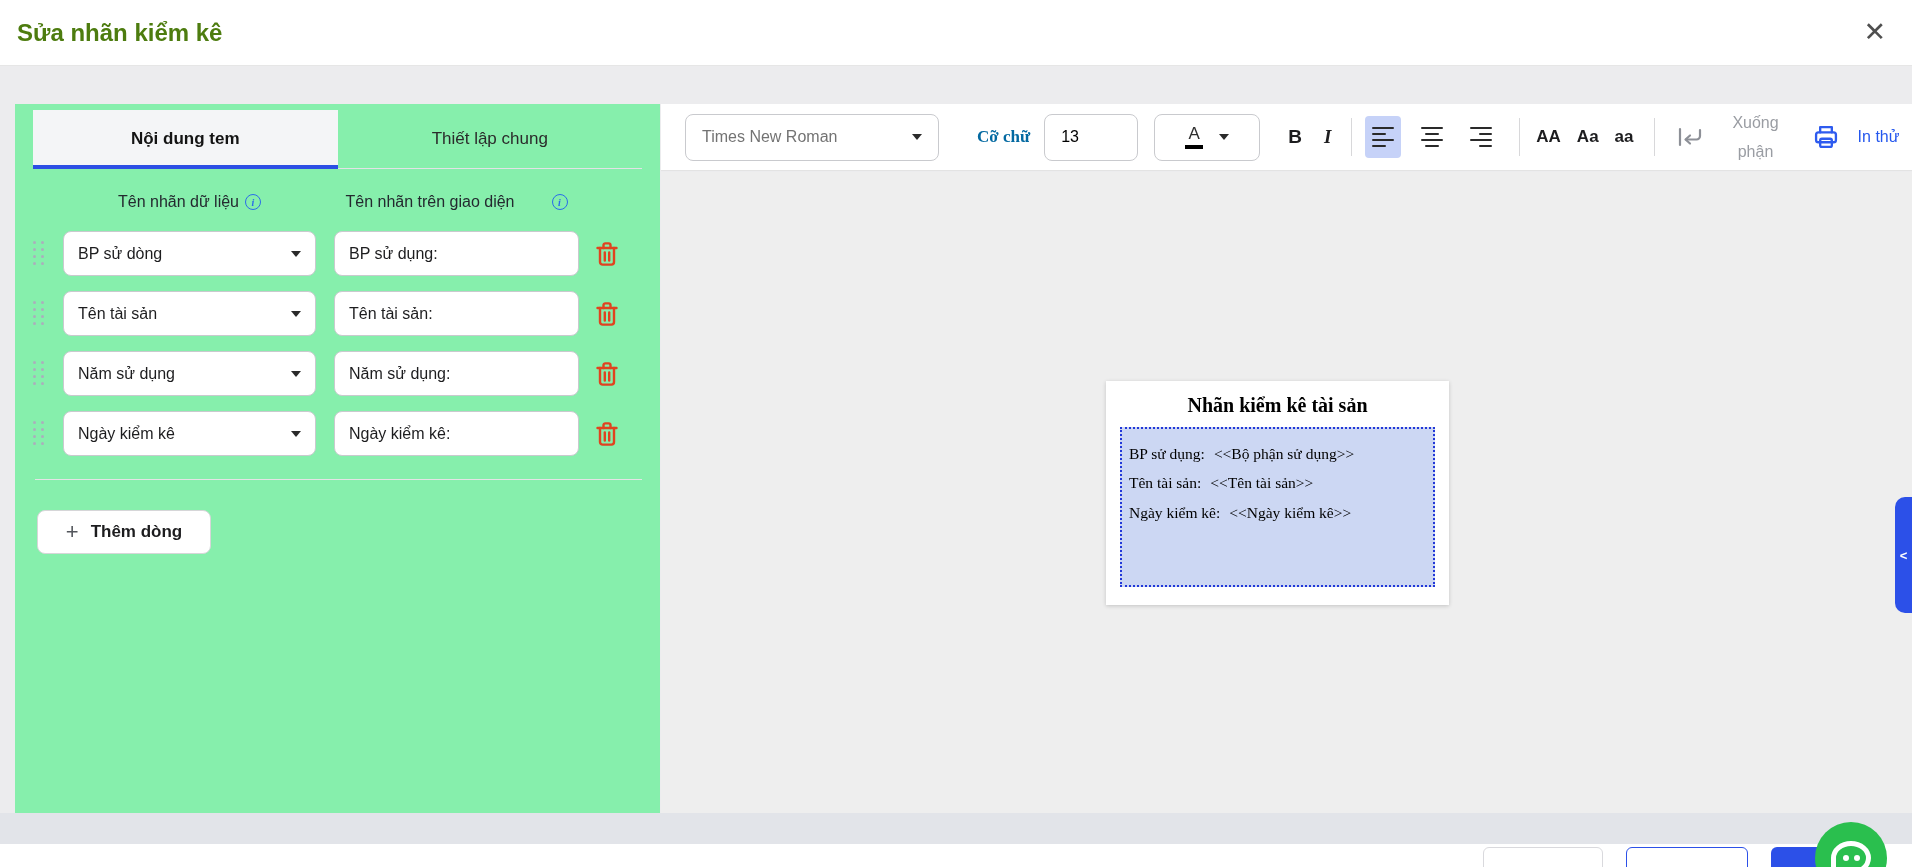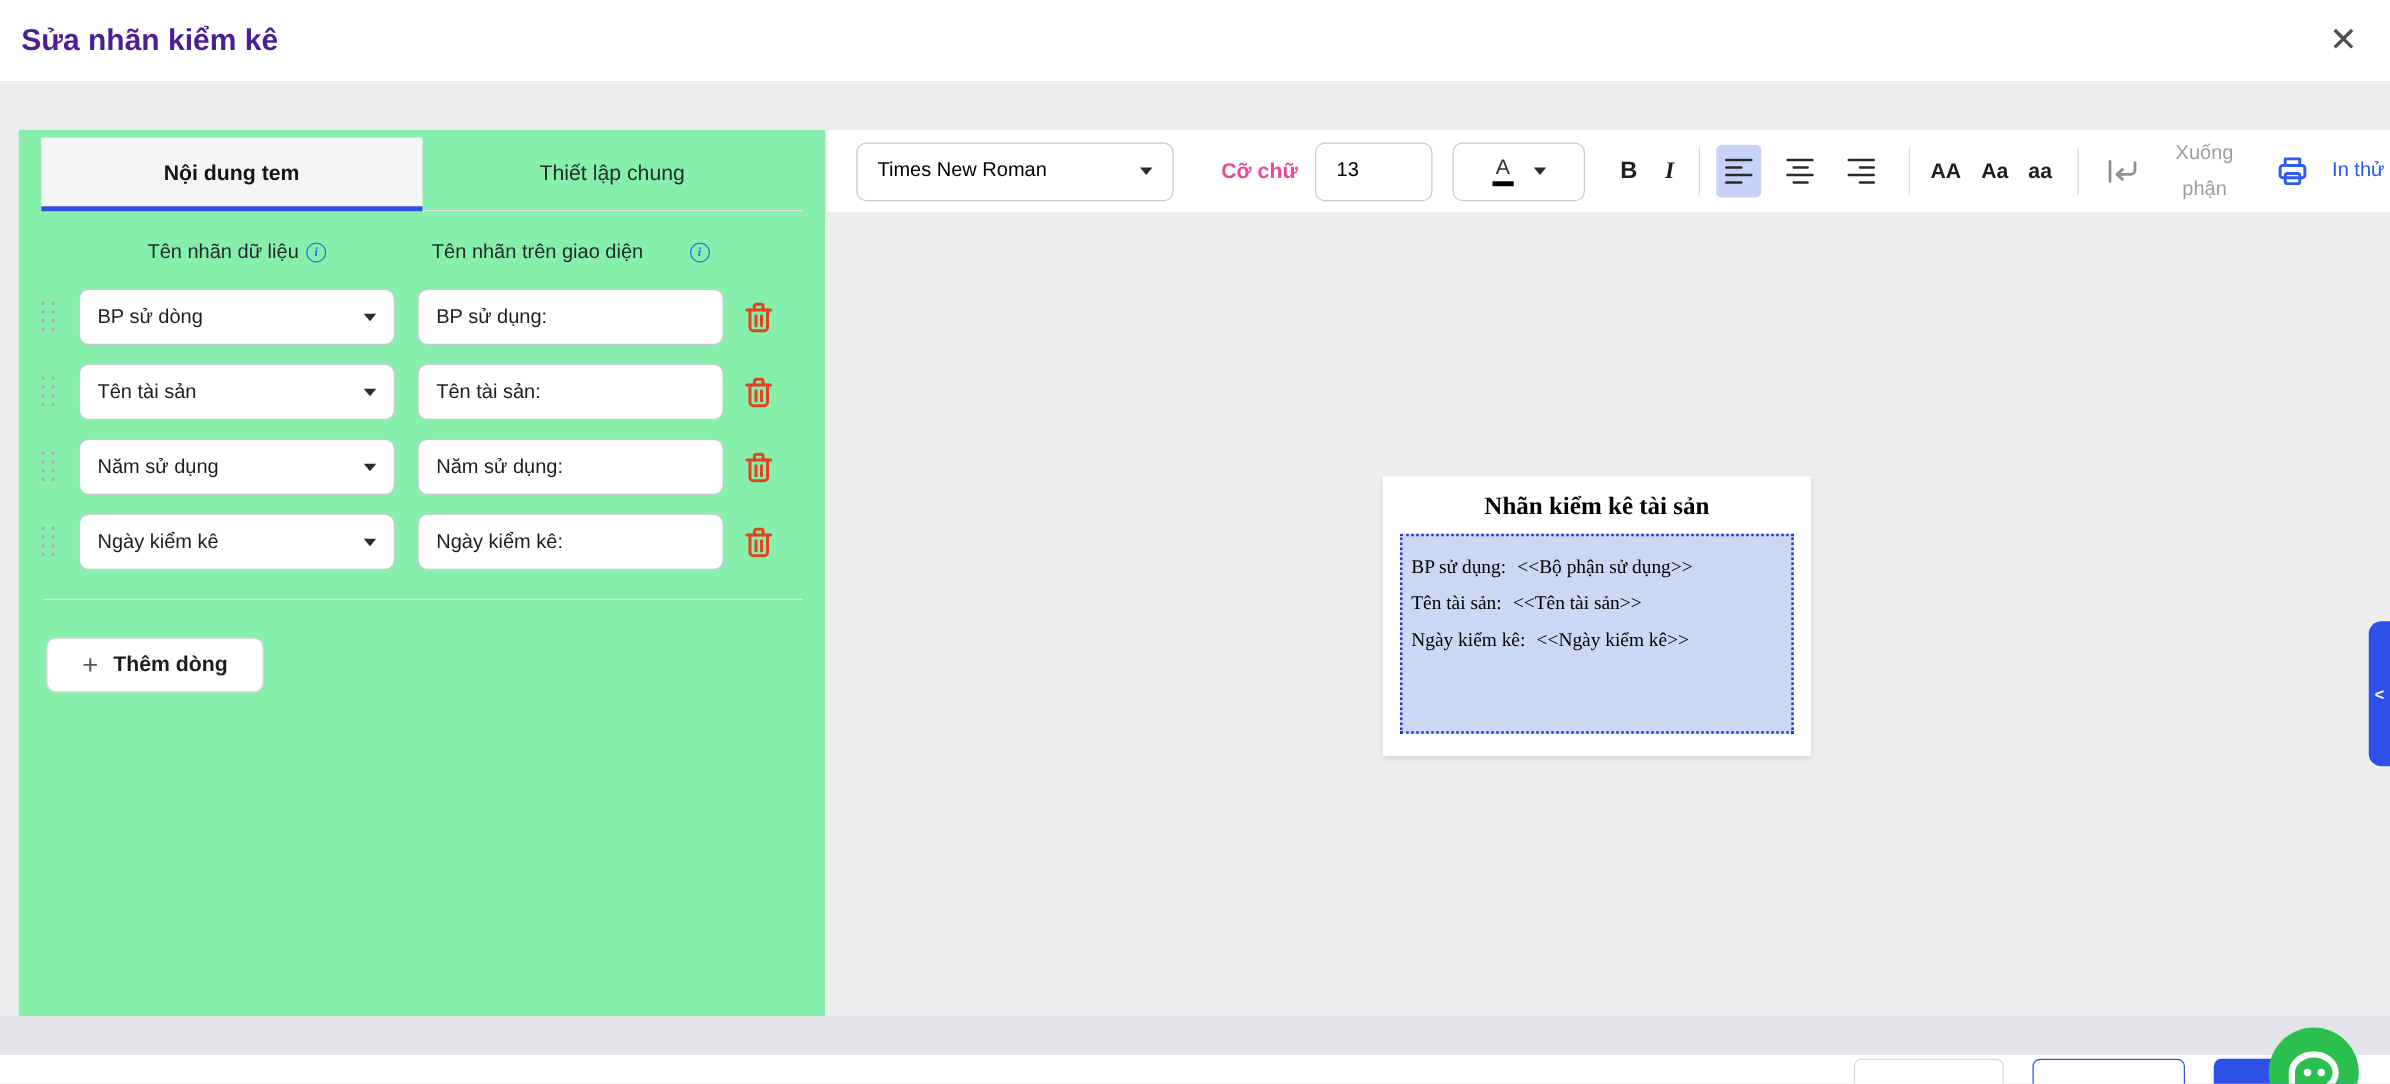--- a/index.html
+++ b/index.html
@@ -3,21 +3,21 @@
 <meta charset="utf-8">
 <style>
   * { margin:0; padding:0; box-sizing:border-box; }
   html,body { width:1912px; height:867px; overflow:hidden; }
   body { font-family:"Liberation Sans", sans-serif; background:#ececee; position:relative; color:#212529; }
 
   
   .titlebar { position:absolute; left:0; top:0; width:1912px; height:66px; background:#fff;
               border-bottom:1px solid #e6e6e6; display:flex; align-items:center; justify-content:space-between;
               padding:0 26px 0 17px; z-index:5; }
-  .titlebar h1 { font-size:24px; font-weight:700; color:#4c1d95; }
+  .titlebar h1 { font-size:24px; font-weight:700; color:#4d7c0f; }
   .close-btn { font-size:27px; color:#4f4f4f; cursor:pointer; line-height:1; font-weight:400; }
 
   
   .left-panel { position:absolute; left:15px; top:104px; width:645px; height:709px; background:#86efac; }
   .tabs { display:flex; margin:6px 18px 0 18px; border-bottom:1px solid #e2e2e6; }
   .tab { flex:1; height:58px; display:flex; align-items:center; justify-content:center;
          font-size:17px; color:#2b2b2b; cursor:pointer; position:relative; }
   .tab.active { background:#f4f5f7; font-weight:700; color:#141414; }
   .tab.active::after { content:""; position:absolute; left:0; right:0; bottom:-1px; height:4px; background:#2c4fe4; }
 
@@ -49,22 +49,22 @@
   .add-wrap { position:relative; }
   .add-btn { margin:30px 0 0 22px; width:174px; height:44px; background:#fff; border:1px solid #d6d6d8;
              border-radius:8px; display:flex; align-items:center; justify-content:center; gap:12px;
              font-size:17px; font-weight:600; color:#1c1c1e; cursor:pointer; }
   .plus { font-size:22px; font-weight:400; color:#53565c; line-height:1; }
 
   
   .toolbar { position:absolute; left:661px; top:104px; width:1251px; height:67px; background:#fff;
              border-bottom:1px solid #e3e3e3; display:flex; align-items:center; padding-left:24px; }
   .font-sel { width:254px; height:47px; border:1px solid #c9cace; border-radius:8px; display:flex;
-              align-items:center; justify-content:space-between; padding:0 16px; font-size:16px; color:#000000; cursor:pointer; }
-  .lbl-size { margin-left:38px; font-size:17px; font-weight:700; color:#ec4899; }
+              align-items:center; justify-content:space-between; padding:0 16px; font-size:16px; color:#737373; cursor:pointer; }
+  .lbl-size { margin-left:38px; font-size:17px; font-weight:700; color:#0369a1;font-family:Liberation Serif, serif; }
   .size-in { margin-left:14px; width:94px; height:47px; border:1px solid #c9cace; border-radius:8px;
              padding:0 16px; font-size:16px; outline:none; font-family:"Liberation Sans", sans-serif; }
   .color-btn { margin-left:16px; width:106px; height:47px; border:1px solid #c9cace; border-radius:8px;
                display:flex; align-items:center; justify-content:center; gap:16px; cursor:pointer; }
   .color-a { font-size:17px; color:#2f2f2f; border-bottom:4px solid #000; padding:0 3px 1px 3px; line-height:1.1; }
   .tb-b { margin-left:28px; font-size:19px; font-weight:700; color:#1d1d1f; background:none; border:none; cursor:pointer; }
   .tb-i { margin-left:22px; font-size:19px; font-weight:600; font-style:italic; font-family:"Liberation Serif", serif;
           color:#1d1d1f; background:none; border:none; cursor:pointer; }
   .sep { width:1px; height:38px; background:#d8d8da; margin-left:20px; }
   .align { margin-left:13px; width:36px; height:42px; border:none; background:none; border-radius:4px;

